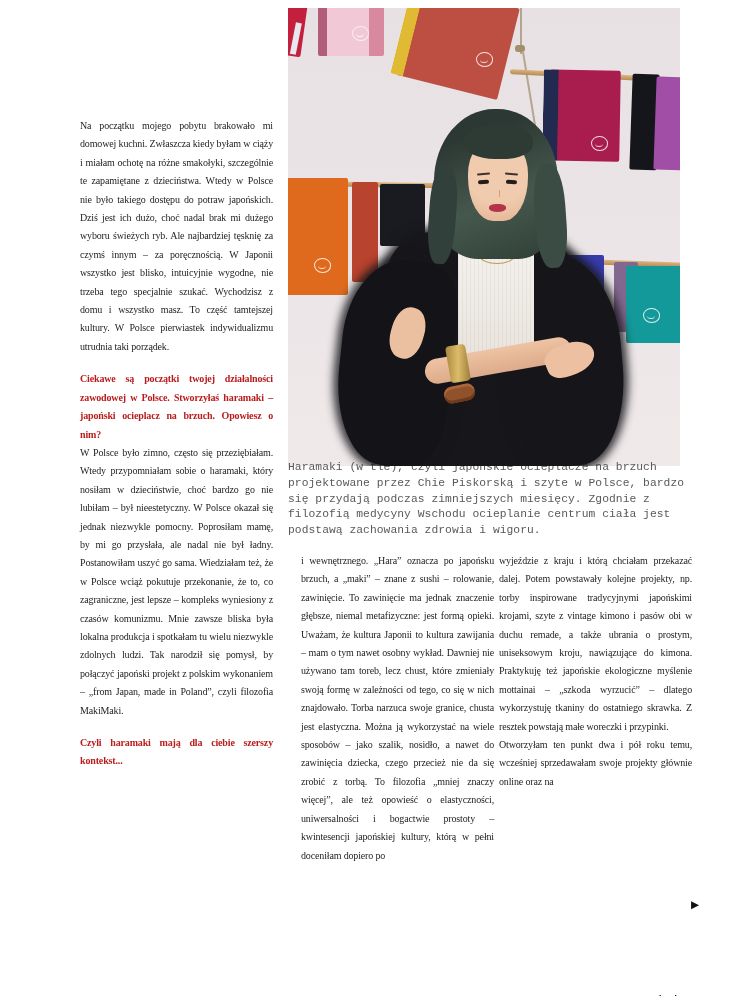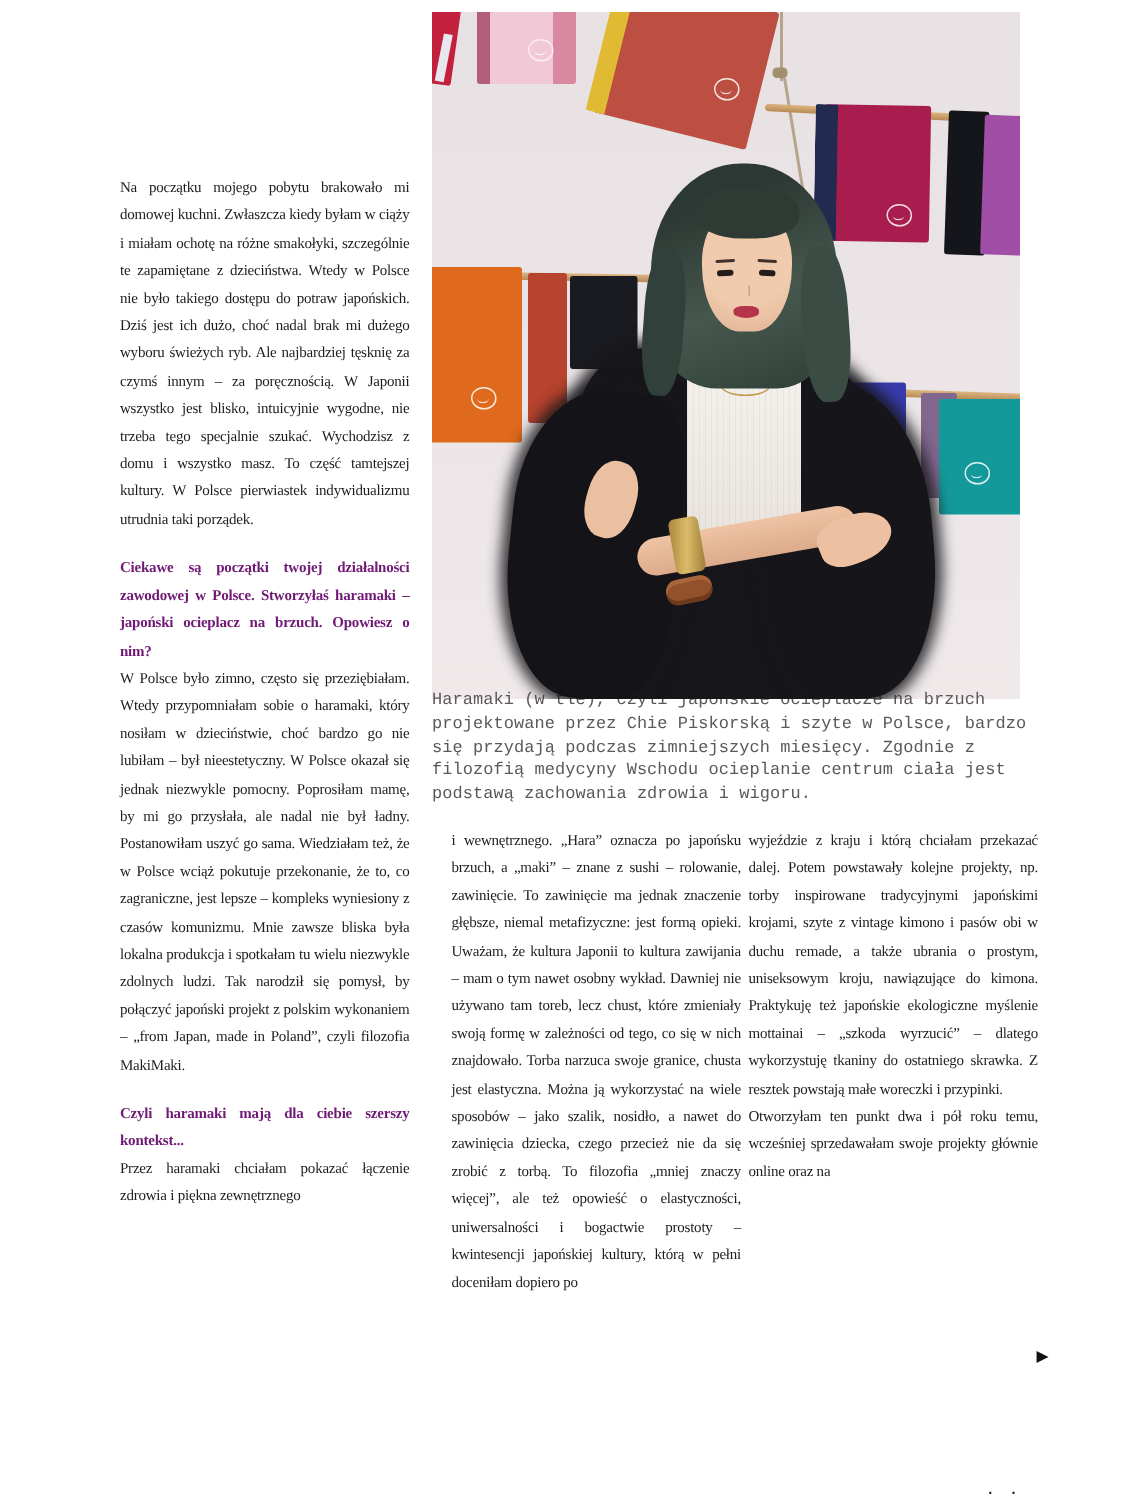--- a/index.html
+++ b/index.html
@@ -9,21 +9,21 @@
     overflow:hidden; font-family:"Liberation Serif", serif;
   }
 
   
   .col {
     position:absolute; width:193px; color:#1e1d1b;
     font-size:10px; line-height:18.4px; letter-spacing:-0.15px;
     text-align:justify; hyphens:auto; -webkit-hyphens:auto;
   }
   .col p { margin:0; }
-  .col p.q { font-weight:bold; margin-top:14px; color:#701a75; }
+  .col p.q { font-weight:bold; margin-top:14px; color:#b91c1c; }
   .col-left   { left:80px;  top:117px; height:808px; }
   .col-middle { left:301px; top:552px; height:372px; }
   .col-right  { left:499px; top:552px; height:372px; }
 
   .cont-mark {
     position:absolute; left:691px; top:898px; font-family:"DejaVu Sans", sans-serif;
     font-size:10.5px; color:#111; line-height:12px;
   }
 
   
@@ -196,21 +196,20 @@
     <div class="bracelet-brown"></div>
   </section>
 
   <p class="caption">Haramaki (w tle), czyli japońskie ocieplacze na brzuch projektowane przez Chie Piskorską i szyte w Polsce, bardzo się przydają podczas zimniejszych miesięcy. Zgodnie z filozofią medycyny Wschodu ocieplanie centrum ciała jest podstawą zachowania zdrowia i wigoru.</p>
 
   <div class="col col-left">
     <p>Na początku mojego pobytu brakowało mi domowej kuchni. Zwłaszcza kiedy byłam w ciąży i miałam ochotę na różne smakołyki, szczególnie te zapamiętane z dzieciństwa. Wtedy w Polsce nie było takiego dostępu do potraw japońskich. Dziś jest ich dużo, choć nadal brak mi dużego wyboru świeżych ryb. Ale najbardziej tęsknię za czymś innym – za poręcznością. W Japonii wszystko jest blisko, intuicyjnie wygodne, nie trzeba tego specjalnie szukać. Wychodzisz z domu i wszystko masz. To część tamtejszej kultury. W Polsce pierwiastek indywidualizmu utrudnia taki porządek.</p>
     <p class="q">Ciekawe są początki twojej działalności zawodowej w Polsce. Stworzyłaś haramaki – japoński ocieplacz na brzuch. Opowiesz o nim?</p>
     <p>W Polsce było zimno, często się przeziębiałam. Wtedy przypomniałam sobie o haramaki, który nosiłam w dzieciństwie, choć bardzo go nie lubiłam – był nieestetyczny. W Polsce okazał się jednak niezwykle pomocny. Poprosiłam mamę, by mi go przysłała, ale nadal nie był ładny. Postanowiłam uszyć go sama. Wiedziałam też, że w Polsce wciąż pokutuje przekonanie, że to, co zagraniczne, jest lepsze – kompleks wyniesiony z czasów komunizmu. Mnie zawsze bliska była lokalna produkcja i spotkałam tu wielu niezwykle zdolnych ludzi. Tak narodził się pomysł, by połączyć japoński projekt z polskim wykonaniem – „from Japan, made in Poland”, czyli filozofia MakiMaki.</p>
     <p class="q">Czyli haramaki mają dla ciebie szerszy kontekst...</p>
-    <p>Przez haramaki chciałam pokazać łączenie zdrowia i piękna zewnętrznego</p>
   </div>
 
   <div class="col col-middle">
     <p>i wewnętrznego. „Hara” oznacza po japońsku brzuch, a „maki” – znane z sushi – rolowanie, zawinięcie. To zawinięcie ma jednak znaczenie głębsze, niemal metafizyczne: jest formą opieki. Uważam, że kultura Japonii to kultura zawijania – mam o tym nawet osobny wykład. Dawniej nie używano tam toreb, lecz chust, które zmieniały swoją formę w zależności od tego, co się w nich znajdowało. Torba narzuca swoje granice, chusta jest elastyczna. Można ją wykorzystać na wiele sposobów – jako szalik, nosidło, a nawet do zawinięcia dziecka, czego przecież nie da się zrobić z torbą. To filozofia „mniej znaczy więcej”, ale też opowieść o elastyczności, uniwersalności i bogactwie prostoty – kwintesencji japońskiej kultury, którą w pełni doceniłam dopiero po</p>
   </div>
 
   <div class="col col-right">
     <p>wyjeździe z kraju i którą chciałam przekazać dalej. Potem powstawały kolejne projekty, np. torby inspirowane tradycyjnymi japońskimi krojami, szyte z vintage kimono i pasów obi w duchu remade, a także ubrania o prostym, uniseksowym kroju, nawiązujące do kimona. Praktykuję też japońskie ekologiczne myślenie mottainai – „szkoda wyrzucić” – dlatego wykorzystuję tkaniny do ostatniego skrawka. Z resztek powstają małe woreczki i przypinki.</p>
     <p>Otworzyłam ten punkt dwa i pół roku temu, wcześniej sprzedawałam swoje projekty głównie online oraz na</p>
   </div>

